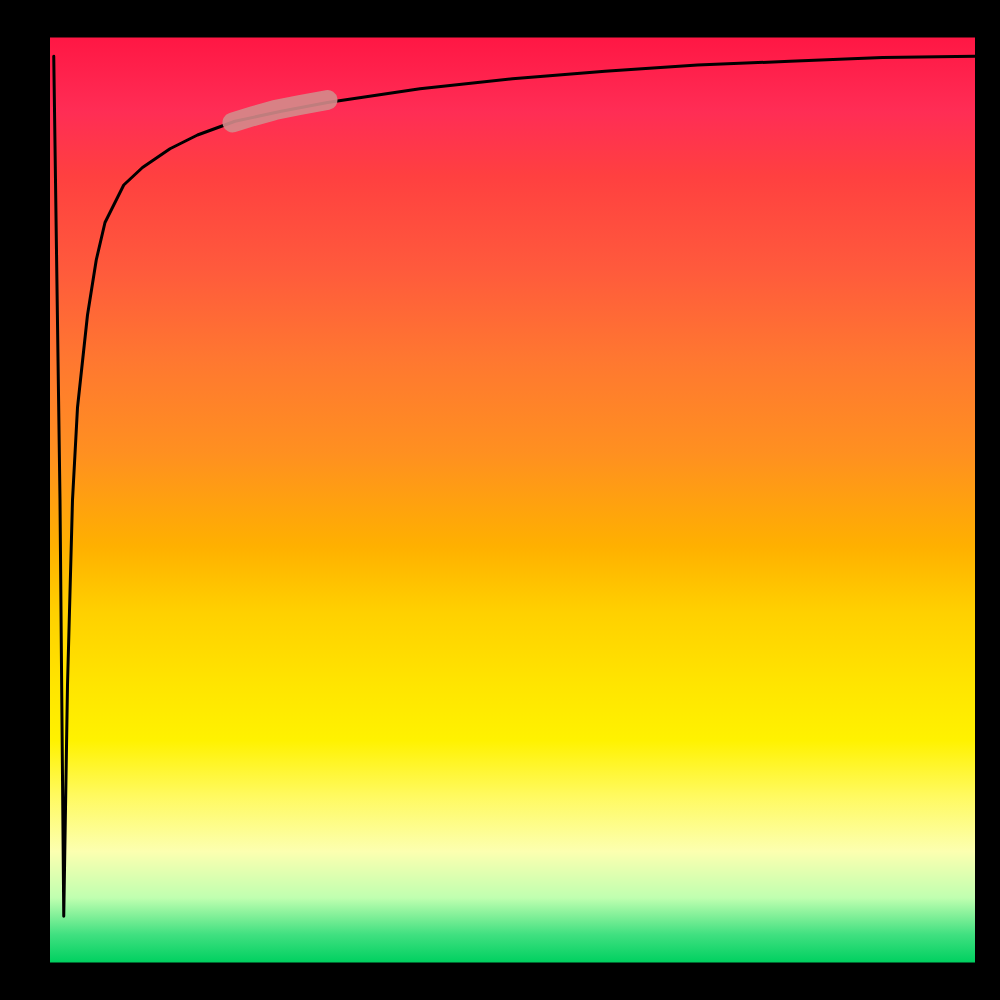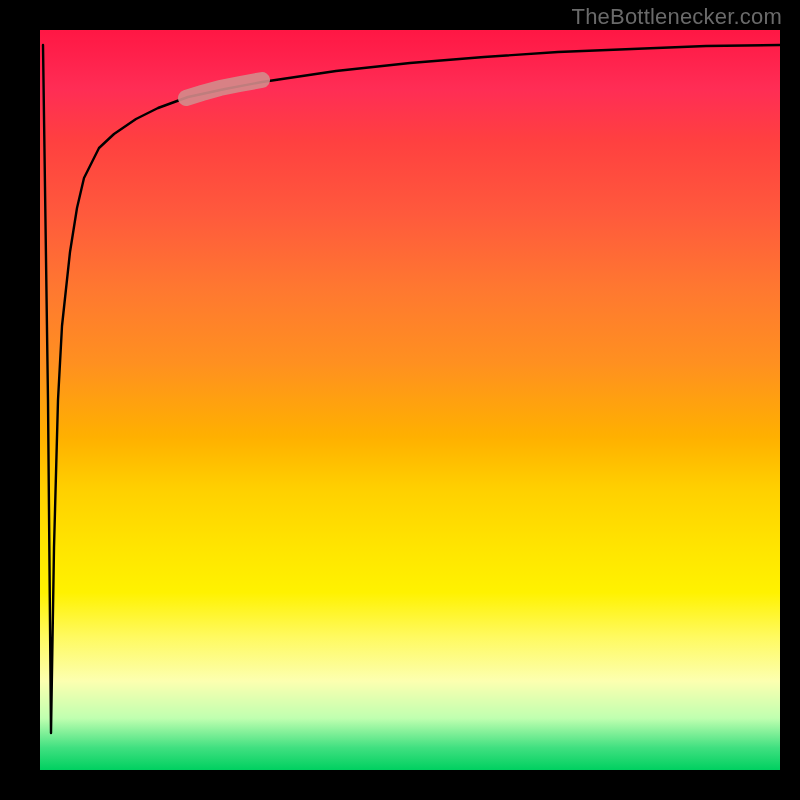--- a/index.html
+++ b/index.html
@@ -86,15 +86,14 @@
              L 666 16
              L 740 15" fill="none" stroke="#000" stroke-width="2.4" stroke-linejoin="round" stroke-linecap="round"></path>
 
     <path d="M 146 68
              L 162 63
              L 180 58
              L 200 54
              L 222 50" fill="none" stroke="#d48b8b" stroke-width="16" stroke-linecap="round" opacity="0.90"></path>
   </svg>
 
-  <div class="attribution">TheBottlenecker.com</div>
 
 </div>
 
 </body></html>

